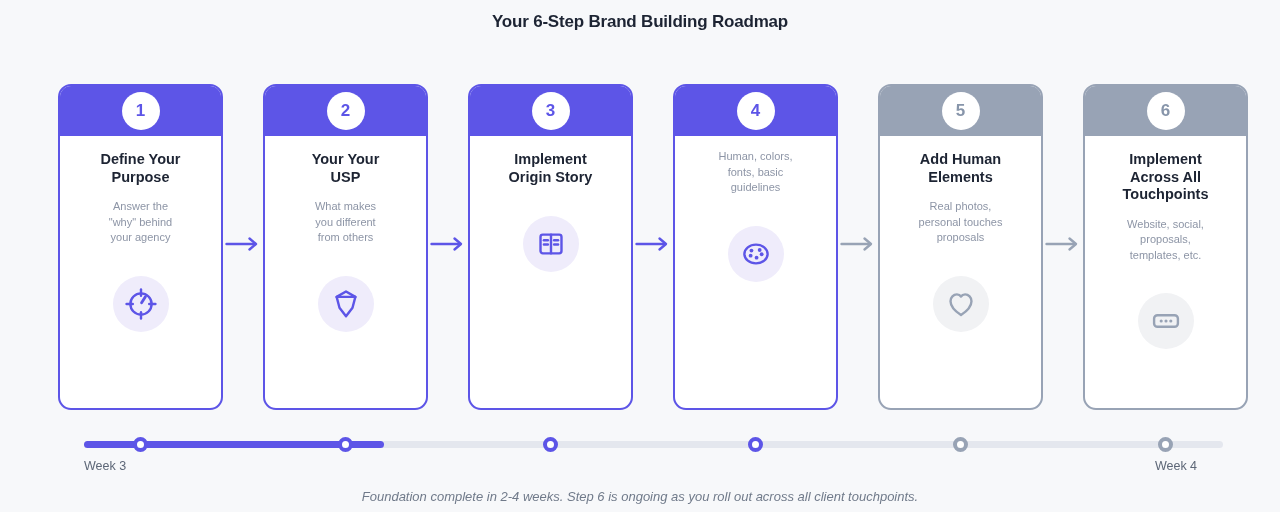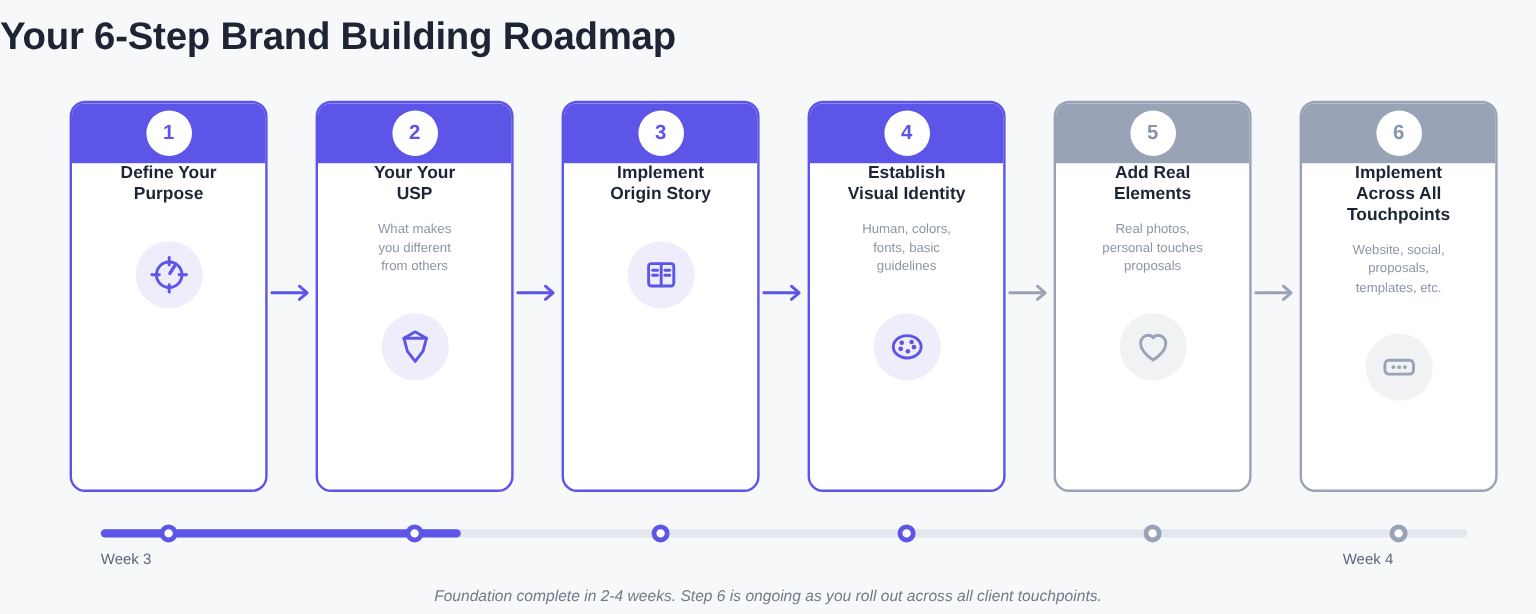--- a/index.html
+++ b/index.html
@@ -1,35 +1,35 @@
 <!DOCTYPE html>
 <html style="--accent: #5d55e7; --accent-soft: #efecfb; --inactive: #98a3b5; --inactive-soft: #f1f2f4; --inactive-number: #8795aa; --heading-text: #1d2433; --description-text: #8d95a6; --track: #e4e7ee; --label-text: #5d6777; --footer-text: #707a8a; --page-background: #f7f8fa;"><head>
 <meta charset="utf-8">
 <style>
   html,body{margin:0;padding:0;}
   body{font-family:"Liberation Sans", sans-serif;}
   #stage{position:relative;width:1280px;height:512px;background:var(--page-background,#f7f8fa);overflow:hidden;}
 
-  .page-title{position:absolute;top:12px;left:0;right:0;margin:0;
-    font-size:32px;font-weight:700;letter-spacing:-0.2px;color:var(--heading-text,#1d2433);}
+  .page-title{position:absolute;top:12px;left:0;right:0;margin:0;text-align:center;
+    font-size:17px;font-weight:700;letter-spacing:-0.2px;color:var(--heading-text,#1d2433);}
 
   
   #cards-row{position:absolute;left:58px;top:84px;display:flex;align-items:flex-start;}
   .card{box-sizing:border-box;width:165px;height:326px;background:#fff;border:2px solid;
     border-radius:13px;overflow:hidden;text-align:center;}
   .card.active{border-color:var(--accent);}
   .card.upcoming{border-color:var(--inactive);}
   .card-header{height:50px;display:flex;align-items:center;justify-content:center;}
   .card.active .card-header{background:var(--accent);}
   .card.upcoming .card-header{background:var(--inactive);}
   .badge{width:38px;height:38px;border-radius:50%;background:#fff;display:flex;align-items:center;justify-content:center;}
   .badge span{font-size:17px;font-weight:700;}
   .card.active .badge span{color:var(--accent);}
   .card.upcoming .badge span{color:var(--inactive-number);}
-  .card-title{font-size:14.5px;font-weight:700;line-height:17.5px;
+  .card-title{margin-top:15px;font-size:14.5px;font-weight:700;line-height:17.5px;
     color:var(--heading-text,#1d2433);white-space:pre-line;}
   .card-desc{margin-top:13px;font-size:11px;line-height:15.5px;
     color:var(--description-text,#8d95a6);white-space:pre-line;}
   .icon-wrap{width:56px;height:56px;border-radius:50%;margin:30px auto 0;
     display:flex;align-items:center;justify-content:center;}
   .card.active .icon-wrap{background:var(--accent-soft);color:var(--accent);}
   .card.upcoming .icon-wrap{background:var(--inactive-soft);color:var(--inactive);}
   .icon-wrap svg{display:block;}
 
   .connector{width:40px;margin-top:152px;display:flex;justify-content:center;color:var(--accent);}
@@ -38,40 +38,43 @@
   
   .track{position:absolute;left:84px;top:441px;width:1139px;height:7px;border-radius:4px;
     background:var(--track,#e4e7ee);}
   .fill{height:100%;border-radius:4px;background:var(--accent);}
   .dot{position:absolute;top:437px;box-sizing:border-box;width:15px;height:15px;border-radius:50%;
     background:#fff;border:4px solid;}
   .dot.active{border-color:var(--accent);}
   .dot.upcoming{border-color:var(--inactive);}
   .week{position:absolute;top:459px;font-size:12.5px;color:var(--label-text,#5d6777);}
   .week.start{left:84px;}
-  .week.end{left:1140px;transform:translateX(-50%);}
+  .week.end{left:1176px;transform:translateX(-50%);}
 
   .footer-note{position:absolute;top:489px;left:0;right:0;margin:0;text-align:center;
     font-style:italic;font-size:13px;color:var(--footer-text,#707a8a);}
 </style>
 </head>
 <body>
 
 <div id="stage">
   <h1 class="page-title">Your 6-Step Brand Building Roadmap</h1>
 
   <div id="cards-row">
   <div class="card active">
     <div class="card-header">
       <div class="badge">
         <span>1</span>
       </div>
     </div>
     <div class="card-title">Define Your
 Purpose</div>
+    <div class="card-desc">Answer the
+"why" behind
+your agency</div>
     <div class="icon-wrap">
           <svg width="34" height="34" viewBox="0 0 24 24" fill="none" stroke="currentColor" stroke-width="1.7" stroke-linecap="round">
     <circle cx="12" cy="12" r="7.5"></circle>
     <line x1="1.8" y1="12" x2="6.2" y2="12"></line>
     <line x1="17.8" y1="12" x2="22.2" y2="12"></line>
     <line x1="12" y1="1.8" x2="12" y2="6.2"></line>
     <line x1="12" y1="17.8" x2="12" y2="22.2"></line>
     <line x1="12.4" y1="11.2" x2="15.1" y2="6.9" stroke-width="2"></line>
   </svg>
         </div>
@@ -136,22 +139,20 @@
       <polyline points="24.5,2.5 31,8 24.5,13.5"></polyline>
     </svg>
   </div>
 
   <div class="card active">
     <div class="card-header">
       <div class="badge">
         <span>4</span>
       </div>
     </div>
-    <div class="card-title">Establish
-Visual Identity</div>
     <div class="card-desc">Human, colors,
 fonts, basic
 guidelines</div>
     <div class="icon-wrap">
           <svg width="34" height="34" viewBox="0 0 24 24" fill="none" stroke="currentColor" stroke-width="1.7">
     <ellipse cx="12" cy="12" rx="8.2" ry="6.6"></ellipse>
     <circle cx="8.8" cy="9.6" r="1.35" fill="currentColor" stroke="none"></circle>
     <circle cx="14.6" cy="9.2" r="1.35" fill="currentColor" stroke="none"></circle>
     <circle cx="8.2" cy="13.2" r="1.35" fill="currentColor" stroke="none"></circle>
     <circle cx="12.4" cy="14.6" r="1.35" fill="currentColor" stroke="none"></circle>
@@ -166,21 +167,21 @@
       <polyline points="24.5,2.5 31,8 24.5,13.5"></polyline>
     </svg>
   </div>
 
   <div class="card upcoming">
     <div class="card-header">
       <div class="badge">
         <span>5</span>
       </div>
     </div>
-    <div class="card-title">Add Real
+    <div class="card-title">Add Human
 Elements</div>
     <div class="card-desc">Real photos,
 personal touches
 proposals</div>
     <div class="icon-wrap">
           <svg width="34" height="34" viewBox="0 0 24 24" fill="none" stroke="currentColor" stroke-width="1.7" stroke-linejoin="round">
     <path d="M12 19.8 C9.2 17.9 4.6 14.6 4.6 10 C4.6 7.3 6.7 5.2 9.1 5.2 C10.5 5.2 11.5 5.9 12 6.7 C12.5 5.9 13.5 5.2 14.9 5.2 C17.3 5.2 19.4 7.3 19.4 10 C19.4 14.6 14.8 17.9 12 19.8 Z"></path>
   </svg>
         </div>
   </div>

